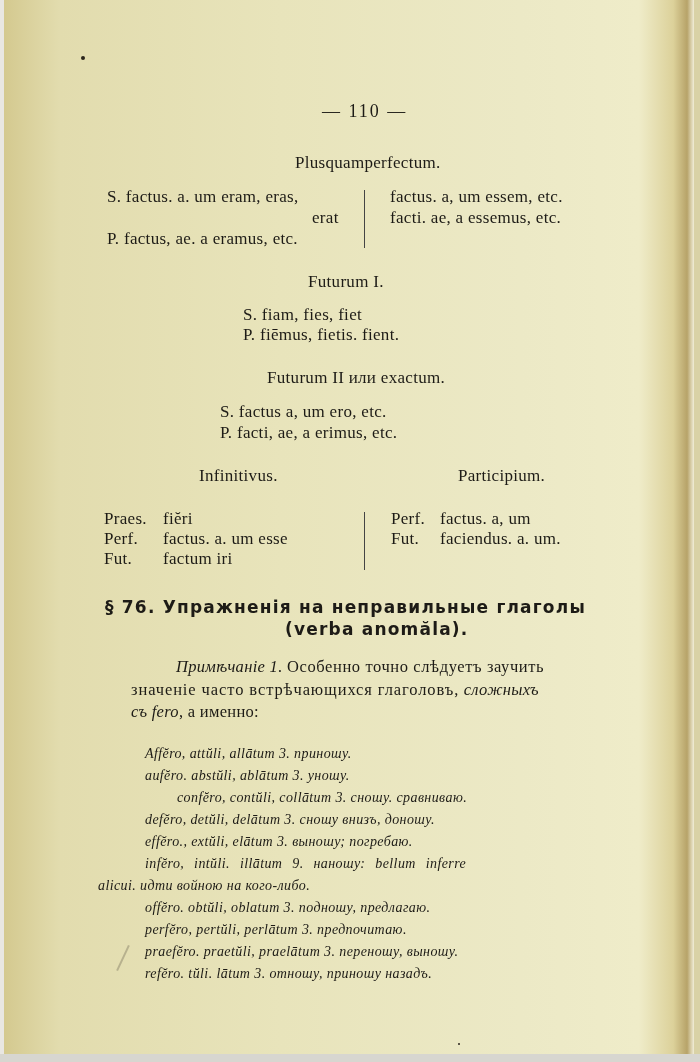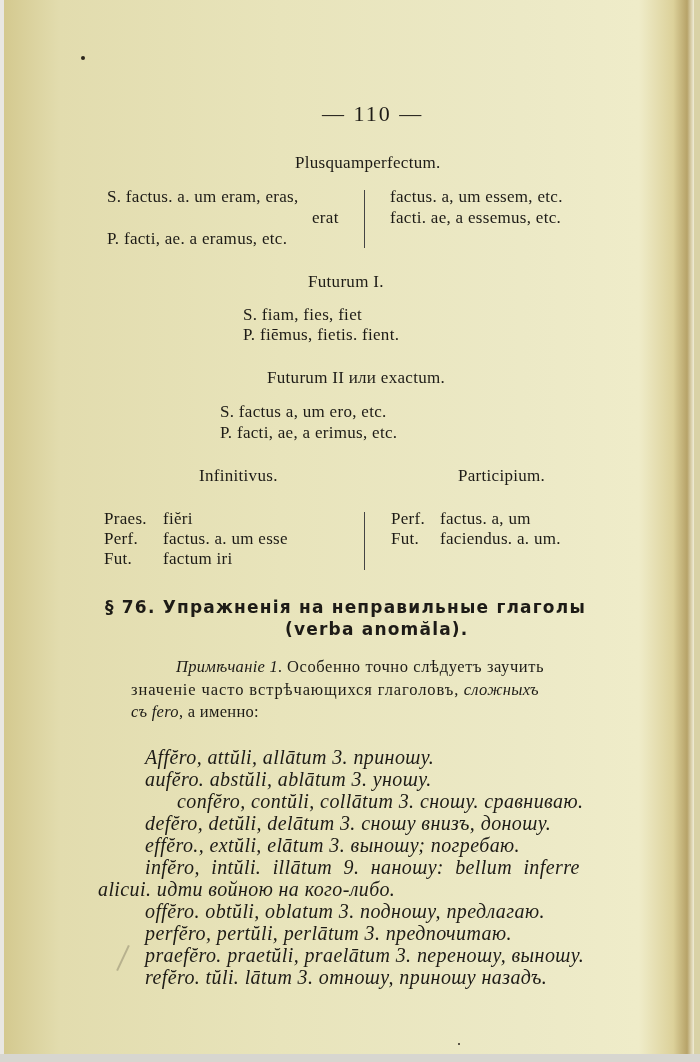--- a/index.html
+++ b/index.html
@@ -6,37 +6,37 @@
   body{width:700px;height:1062px;overflow:hidden;background:#d9d2a6;position:relative;font-family:"Liberation Serif","DejaVu Serif",serif;color:#1d1b16;}
   .page{position:absolute;left:4px;top:0;width:690px;height:1054px;
     background:linear-gradient(90deg,#d4c98f 0%,#e2dcae 8%,#e8e4bb 40%,#ece9c6 75%,#efecc9 92%,#dcd19a 97%,#b7a369 99%,#f1eed8 100%);}
   .edge-bottom{position:absolute;left:0;top:1054px;width:700px;height:8px;background:#d7d6d0;}
   .edge-left{position:absolute;left:0;top:0;width:4px;height:1062px;background:#e9e7e2;}
   .dot{position:absolute;border-radius:50%;background:#2a251c;}
   .t{position:absolute;white-space:nowrap;font-size:17px;letter-spacing:0.3px;}
   .it{font-style:italic;}
   .vline{position:absolute;width:1px;background:#444;}
   .h76{position:absolute;white-space:nowrap;font-family:"DejaVu Sans","Liberation Sans",sans-serif;font-weight:bold;font-size:17px;letter-spacing:1.2px;}
-  .ex{position:absolute;white-space:nowrap;font-style:italic;font-size:20px;letter-spacing:0.4px;}
+  .ex{position:absolute;white-space:nowrap;font-style:italic;font-size:14px;letter-spacing:0.4px;}
 </style>
 </head>
 <body>
 
 <div class="edge-left"></div>
 <div class="page"></div>
 <div class="edge-bottom"></div>
 <div class="dot" style="left:81px;top:56px;width:4px;height:4px;"></div>
 <div class="dot" style="left:458px;top:1043px;width:2px;height:2px;"></div>
 
-<div class="t" style="left:322px;top:101px;font-size:22px;letter-spacing:2px;">— 110 —</div>
+<div class="t" style="left:322px;top:101px;font-size:18px;letter-spacing:2px;">— 110 —</div>
 
 <div class="t" style="left:295px;top:153px;">Plusquamperfectum.</div>
 <div class="t" style="left:107px;top:187px;">S. factus. a. um eram, eras,</div>
 <div class="t" style="left:312px;top:208px;">erat</div>
-<div class="t" style="left:107px;top:229px;">P. facti, ae. a eramus, etc.</div>
+<div class="t" style="left:107px;top:229px;">P. factus, ae. a eramus, etc.</div>
 <div class="vline" style="left:364px;top:190px;height:58px;"></div>
 <div class="t" style="left:390px;top:187px;">factus. a, um essem, etc.</div>
 <div class="t" style="left:390px;top:208px;">facti. ae, a essemus, etc.</div>
 
 <div class="t" style="left:308px;top:272px;">Futurum I.</div>
 <div class="t" style="left:243px;top:305px;">S. fiam, fies, fiet</div>
 <div class="t" style="left:243px;top:325px;">P. fiēmus, fietis. fient.</div>
 
 <div class="t" style="left:267px;top:368px;">Futurum II или exactum.</div>
 <div class="t" style="left:220px;top:402px;">S. factus a, um ero, etc.</div>

